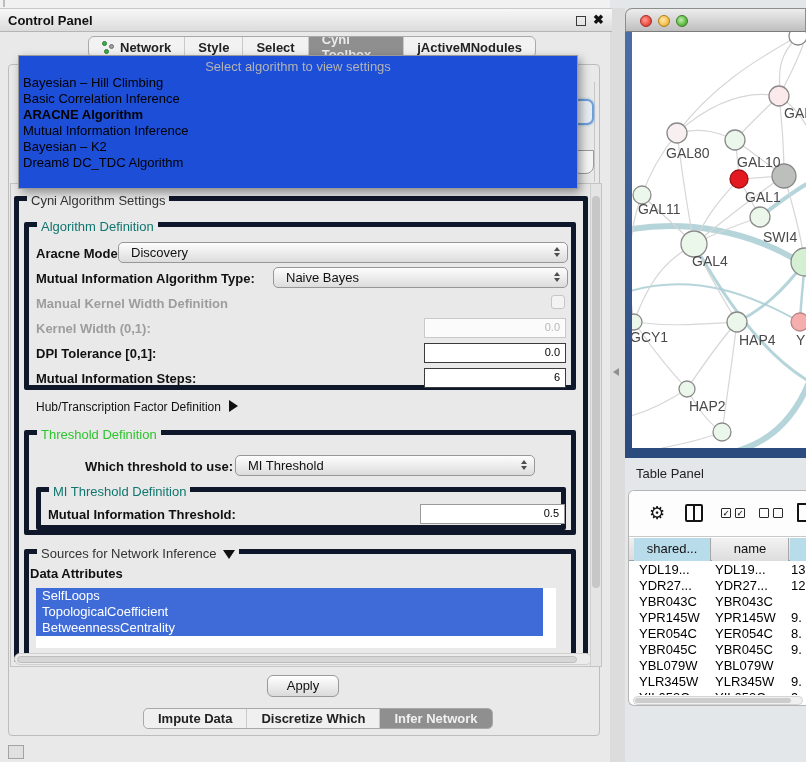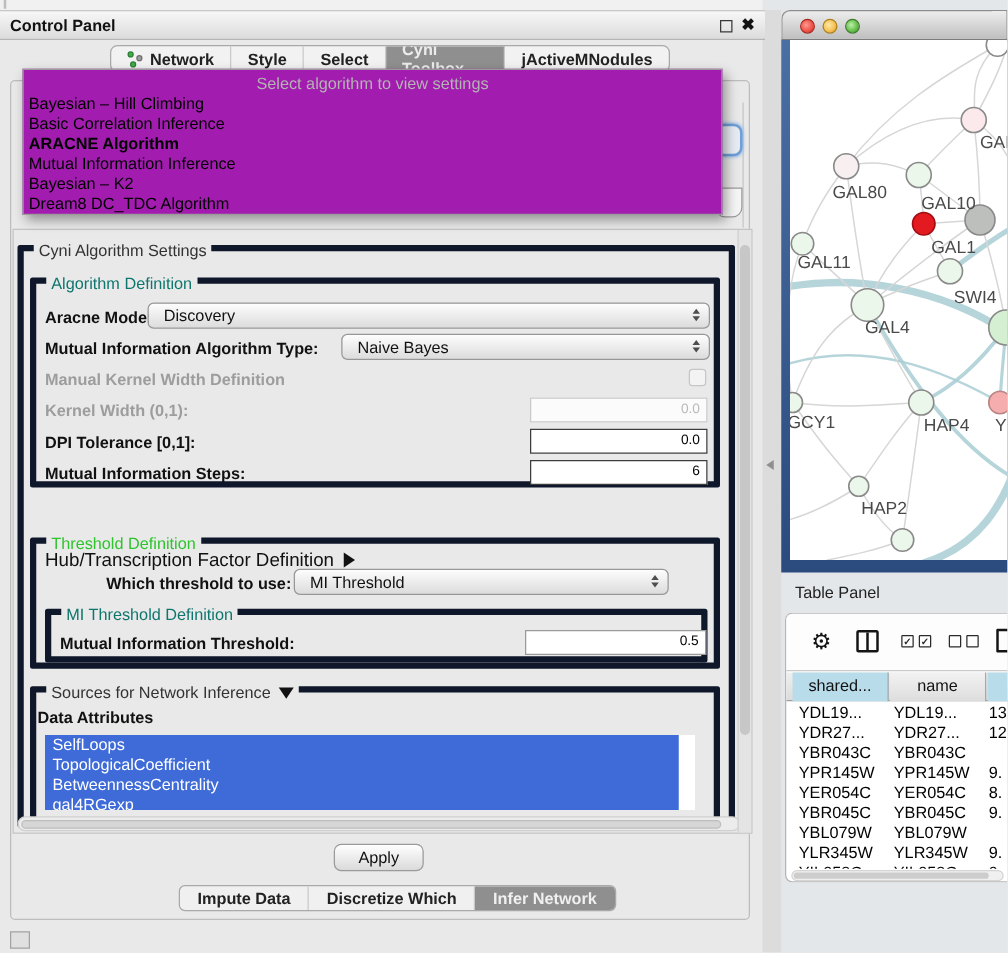--- a/index.html
+++ b/index.html
@@ -38,21 +38,21 @@
   .tab:last-child { border-right:none; }
   .tab.sel { background:#8f8f8f; color:#ececec; }
   .net-ico { display:inline-block; width:13px; height:13px; margin-right:5px; position:relative; }
   .net-ico i { position:absolute; width:5px; height:5px; border-radius:50%; background:#3fae49; border:1px solid #2c7d33; }
   .net-ico i:nth-child(1){ left:0; top:0; }
   .net-ico i:nth-child(2){ left:7px; top:3px; background:#9e9e9e; border-color:#6e6e6e;}
   .net-ico i:nth-child(3){ left:2px; top:8px; }
 
   
   .popup {
-    left:18px; top:55px; width:560px; height:117px; background:#a21caf;
+    left:18px; top:55px; width:560px; height:134px; background:#1d4ed8;
     border:1px solid #9a9a9a; box-shadow:3px 4px 9px rgba(0,0,0,.38);
     z-index:50;
   }
   .pop-placeholder { text-align:center; color:#b3b3b3; font-size:13px; padding-top:3px; height:19px; }
   .pop-item { height:16px; line-height:16px; padding-left:4px; font-size:13px; color:#000; }
   .pop-item.bold { font-weight:bold; }
 
   
   .frag-combo { left:572px; top:99px; width:22px; height:26px; border:2px solid #6f9fd8; border-radius:7px; background:#e7ecf3; box-shadow:0 0 3px #8db4e2; z-index:30; }
   .frag-box { left:572px; top:150px; width:22px; height:24px; border:1px solid #9a9a9a; border-radius:0 0 8px 8px; background:#f5f5f5; z-index:30; }
@@ -238,21 +238,21 @@
 </div>
 <div class="flabel dis" style="left:36px; top:296px;">Manual Kernel Width Definition</div>
 <div class="checkbox" style="left:551px; top:295px;"></div>
 <div class="flabel dis" style="left:36px; top:321px;">Kernel Width (0,1):</div>
 <div class="tfield dim" style="left:424px; top:318px; width:142px;">0.0</div>
 <div class="flabel" style="left:36px; top:346px;">DPI Tolerance [0,1]:</div>
 <div class="tfield strong" style="left:424px; top:343px; width:142px;">0.0</div>
 <div class="flabel" style="left:36px; top:371px;">Mutual Information Steps:</div>
 <div class="tfield strong" style="left:424px; top:368px; width:142px;">6</div>
 
-<div class="abs" style="left:36px; top:400px; font-size:15px; color:#111;margin-top:40px;">
+<div class="abs" style="left:36px; top:400px; font-size:12px; color:#111;">
   <span>Hub/Transcription Factor Definition</span><span class="tri-right"></span>
 </div>
 
 <div class="group" style="left:24px; top:430px; width:552px; height:105px;">
   <span class="group-label lbl-green">Threshold Definition</span>
 </div>
 <div class="flabel" style="left:85px; top:459px;">Which threshold to use:</div>
 <div class="combo" style="left:235px; top:455px; width:300px;">
   <span>MI Threshold</span>
   <span class="spin">
@@ -268,21 +268,20 @@
 
 <div class="group" style="left:24px; top:549px; width:552px; height:112px;">
   <span class="group-label lbl-black"><span>Sources for Network Inference</span><span class="tri-down"></span></span>
 </div>
 <div class="flabel" style="left:30px; top:566px;">Data Attributes</div>
 <div class="abs attr-list">
   <div>
       <div class="attr-item">SelfLoops</div>
       <div class="attr-item">TopologicalCoefficient</div>
       <div class="attr-item">BetweennessCentrality</div>
-      <div class="attr-item">gal4RGexp</div>
     </div>
 
 </div>
 
 <div class="abs hscroll">
     <div class="thumb"></div>
   </div>
 <div class="abs vscroll-track"></div>
 <div class="abs vscroll-thumb"></div>
 

